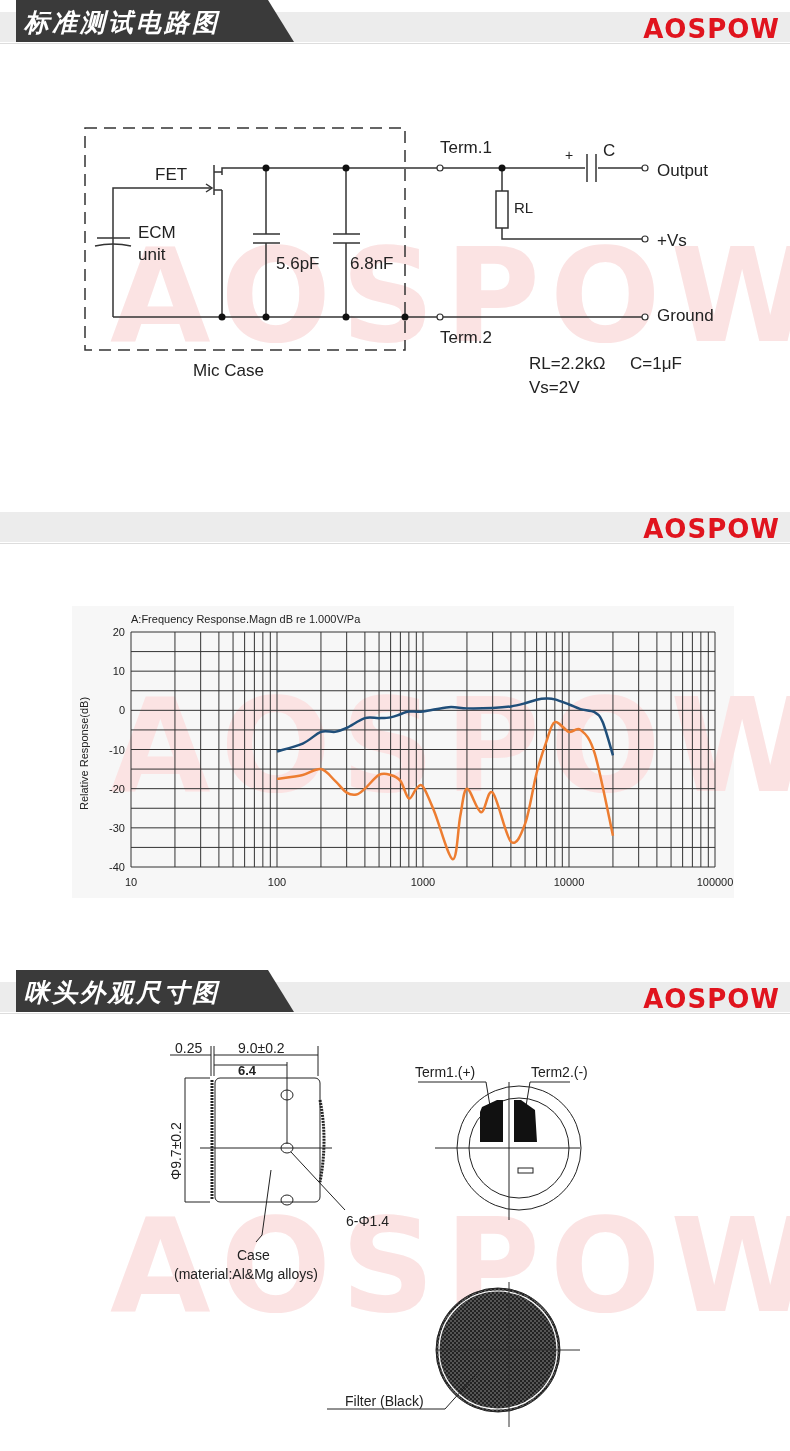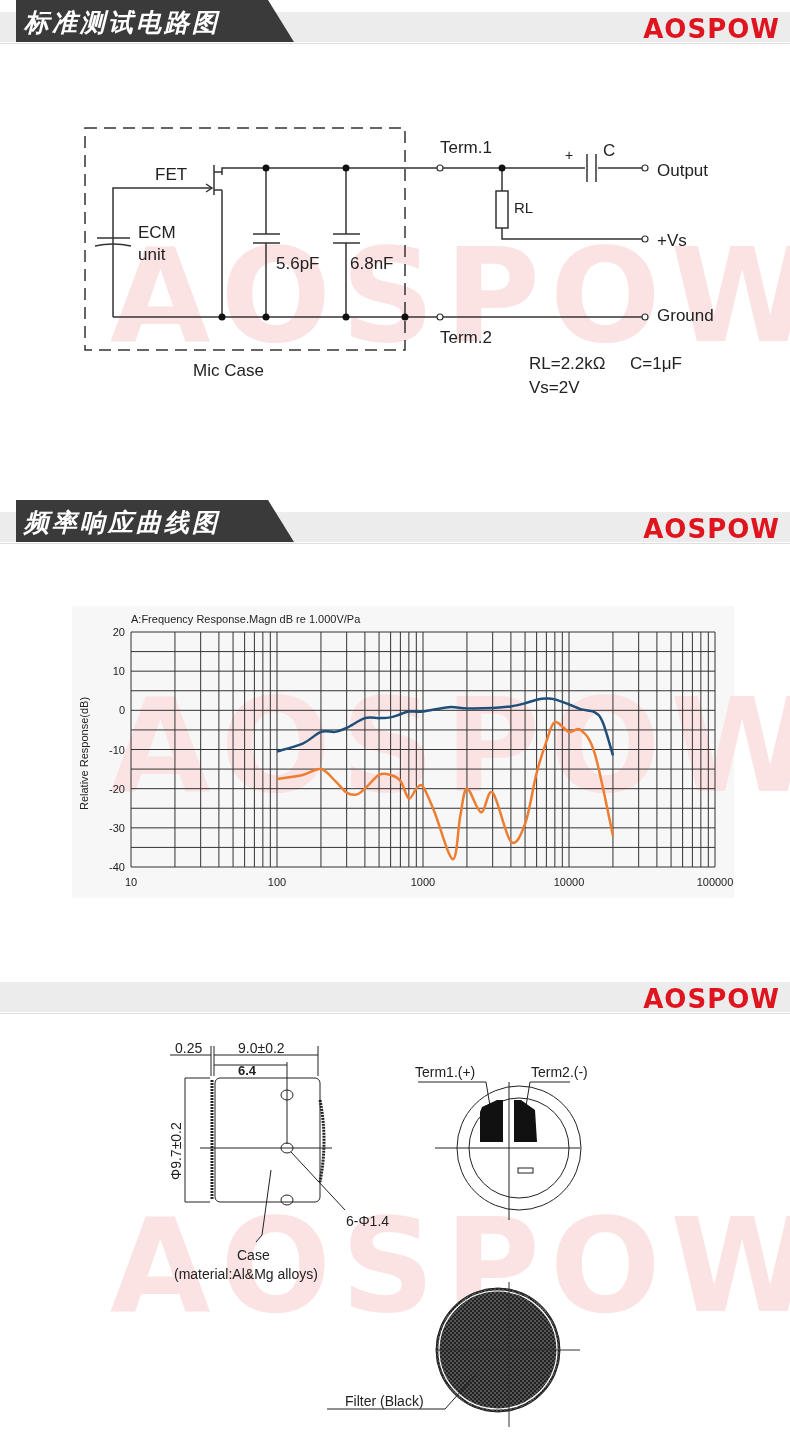--- a/index.html
+++ b/index.html
@@ -105,26 +105,20 @@
       <text x="529" y="319">RL=2.2kΩ</text>
       <text x="630" y="319">C=1μF</text>
       <text x="529" y="343">Vs=2V</text>
     </g>
   </svg>
 </div>
 
 <div class="section-header" style="top:500px;">
   <div class="hdr-band"></div>
   <div class="hdr-line"></div>
-  <div class="hdr-title">
-    <svg width="280" height="42">
-        <polygon points="0,0 252,0 278,42 0,42" fill="#3a3a3a"></polygon>
-      </svg>
-    <span>频率响应曲线图</span>
-  </div>
   <div class="logo">AOSPOW</div>
 </div>
 
 <div class="diagram" style="top:600px;width:790px;height:300px;">
   <div style="position:absolute;left:72px;top:6px;width:662px;height:292px;background:#f7f7f7;"></div>
   <div class="watermark" style="left:110px;top:70px;">AOSPOW</div>
   <svg id="chart-svg" width="790" height="300" style="position:absolute;left:0;top:0;">
     <text x="131" y="23" font-size="11" fill="#222">A:Frequency Response.Magn dB re 1.000V/Pa</text>
     <g id="grid">
         <line x1="131" x2="715" y1="267" y2="267" stroke="#333" stroke-width="1"></line>
@@ -198,20 +192,26 @@
     <g id="curves">
         <path d="M277,151.45833333333334 C281.28488730368827,150.15277777777777 295.38426059430594,146.88888888888889 302.7093238221295,143.625 C310.034387049953,140.36111111111111 315.5520597929433,133.83333333333334 320.95037936694126,131.875 C326.34869894093924,129.91666666666666 330.8143539624292,132.52777777777777 335.0992412661175,131.875 C339.38412856980574,131.22222222222223 341.69278361110986,130.24305555555557 346.6597031890707,127.95833333333334 C351.6266227670315,125.67361111111113 359.5024391598845,119.79861111111113 364.9007587338825,118.16666666666669 C370.29907830788056,116.53472222222224 374.76473332937053,118.29722222222225 379.04962063305874,118.16666666666669 C383.33450793674695,118.03611111111113 387.05430035450814,118.03611111111111 390.61008255601195,117.38333333333333 C394.16586475751575,116.73055555555554 397.3441379179462,115.22916666666667 400.3843138420815,114.25 C403.42448976621677,113.27083333333333 405.081857074504,111.96527777777777 408.85113810082373,111.50833333333333 C412.62041912714346,111.05138888888888 416.356969046449,112.22638888888888 423,111.50833333333333 C429.643030953551,110.79027777777777 441.38426059430594,107.72222222222224 448.7093238221295,107.20000000000002 C456.034387049953,106.67777777777779 459.62531613911773,108.24444444444444 466.95037936694126,108.375 C474.2754425947648,108.50555555555556 485.3346399612472,108.30972222222223 492.65970318907074,107.98333333333335 C499.9847664168943,107.65694444444446 505.5024391598845,107.19999999999999 510.9007587338825,106.41666666666666 C516.2990783078806,105.63333333333333 520.7647333293705,104.39305555555555 525.0496206330588,103.28333333333333 C529.3345079367471,102.17361111111111 533.0543003545082,100.54166666666666 536.610082556012,99.75833333333333 C540.1658647575158,98.975 543.3441379179462,98.64861111111112 546.3843138420815,98.58333333333334 C549.4244897662168,98.51805555555556 551.0818570745041,98.3875 554.8511381008238,99.36666666666667 C558.6204191271436,100.34583333333335 564.7151126963117,102.8263888888889 569,104.45833333333334 C573.2848873036883,106.09027777777779 576.275574619265,107.85277777777777 580.5604619229532,109.15833333333333 C584.8453492266415,110.46388888888889 591.0284770557504,110.13749999999999 594.7093238221295,112.29166666666666 C598.3901705885086,114.44583333333333 599.6053665970927,114.90277777777776 602.645542521228,122.08333333333331 C605.6857184453632,129.26388888888886 611.2329065593224,149.82638888888889 612.9503793669412,155.375" fill="none" stroke="#1f4e79" stroke-width="2.5"></path>
         <path d="M277,178.875 C281.28488730368827,178.22222222222223 295.38426059430594,176.59027777777777 302.7093238221295,174.95833333333331 C310.034387049953,173.32638888888886 315.5520597929433,168.10416666666663 320.95037936694126,169.08333333333331 C326.34869894093924,170.0625 330.8143539624292,176.91666666666669 335.0992412661175,180.83333333333334 C339.38412856980574,184.75 343.1039209875669,190.29861111111111 346.6597031890707,192.58333333333334 C350.2154853905745,194.86805555555557 353.3937585510049,195.19444444444443 356.43393447514023,194.54166666666666 C359.47411039927556,193.88888888888889 361.1314777075628,191.93055555555557 364.9007587338825,188.66666666666669 C368.67003976020226,185.4027777777778 374.76473332937053,177.24305555555554 379.04962063305874,174.95833333333331 C383.33450793674695,172.6736111111111 387.05430035450814,173.97916666666663 390.61008255601195,174.95833333333331 C394.16586475751575,175.9375 397.3441379179462,176.91666666666669 400.3843138420815,180.83333333333334 C403.42448976621677,184.75 406.1952893448138,197.15277777777777 408.85113810082373,198.45833333333331 C411.5069868568337,199.76388888888886 413.9612627282787,190.62500000000003 416.3194063781414,188.66666666666669 C418.67755002800413,186.70833333333334 419.95982407586473,182.79166666666666 423,186.70833333333331 C426.04017592413527,190.62499999999997 429.5935423449924,200.09027777777777 434.5604619229532,212.16666666666666 C439.52738150091403,224.24305555555554 448.5166301640768,258.5138888888889 452.80151746776505,259.1666666666667 C457.0864047714533,259.81944444444446 457.91164209522,227.83333333333331 460.2697857450827,216.08333333333331 C462.6279293949454,204.33333333333331 463.4788034467688,189.31944444444446 466.95037936694126,188.66666666666669 C470.42195528711375,188.0138888888889 476.8143539624292,211.51388888888889 481.0992412661175,212.16666666666666 C485.38412856980574,212.81944444444443 487.6927836111099,187.6875 492.65970318907074,192.58333333333334 C497.62662276703156,197.47916666666669 505.5024391598845,236.31944444444443 510.9007587338825,241.54166666666666 C516.2990783078806,246.76388888888889 520.7647333293705,235.3402777777778 525.0496206330588,223.91666666666669 C529.3345079367471,212.49305555555557 533.0543003545082,186.70833333333334 536.610082556012,173 C540.1658647575158,159.29166666666666 543.3441379179462,150.1527777777778 546.3843138420815,141.66666666666669 C549.4244897662168,133.18055555555557 551.0818570745041,123.71527777777776 554.8511381008238,122.08333333333331 C558.6204191271436,120.45138888888887 564.7151126963117,130.56944444444446 569,131.875 C573.2848873036883,133.18055555555554 576.275574619265,126.32638888888887 580.5604619229532,129.91666666666666 C584.8453492266415,133.50694444444443 589.3110042481314,135.79166666666669 594.7093238221295,153.41666666666669 C600.1076433961275,171.04166666666669 609.9102034428059,221.95833333333331 612.9503793669412,235.66666666666666" fill="none" stroke="#ed7d31" stroke-width="2.5"></path>
       </g>
   </svg>
 </div>
 
 <div class="section-header" style="top:970px;">
   <div class="hdr-band"></div>
   <div class="hdr-line"></div>
+  <div class="hdr-title">
+    <svg width="280" height="42">
+        <polygon points="0,0 252,0 278,42 0,42" fill="#3a3a3a"></polygon>
+      </svg>
+    <span>咪头外观尺寸图</span>
+  </div>
   <div class="logo">AOSPOW</div>
 </div>
 
 <div class="diagram" style="top:1020px;width:790px;height:431px;">
   <div class="watermark" style="left:110px;top:170px;">AOSPOW</div>
   <defs></defs>
   <svg width="790" height="431" style="position:absolute;left:0;top:0;">
     <defs>
       <pattern id="mesh" width="4" height="4" patternUnits="userSpaceOnUse">
         <rect width="4" height="4" fill="#555"></rect>

